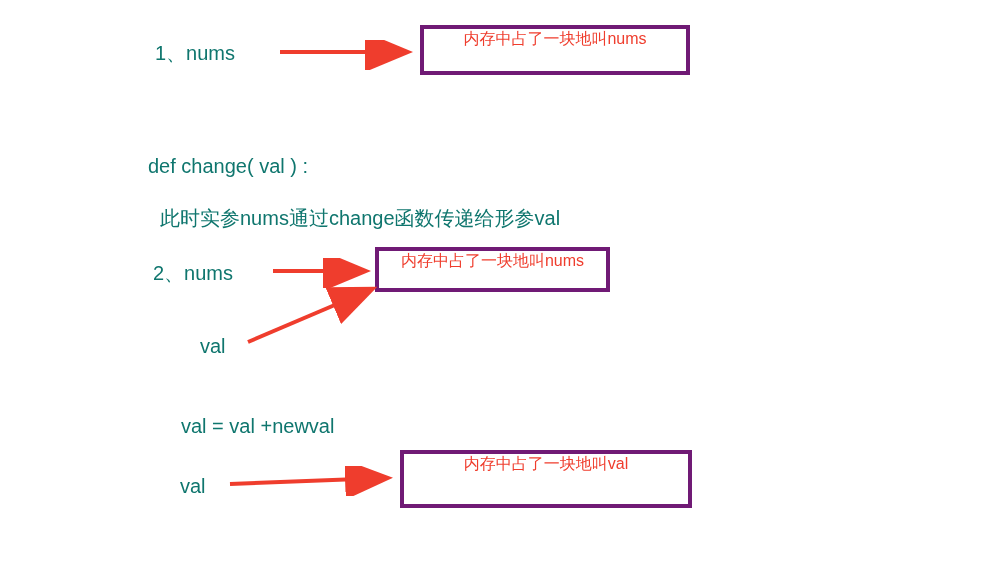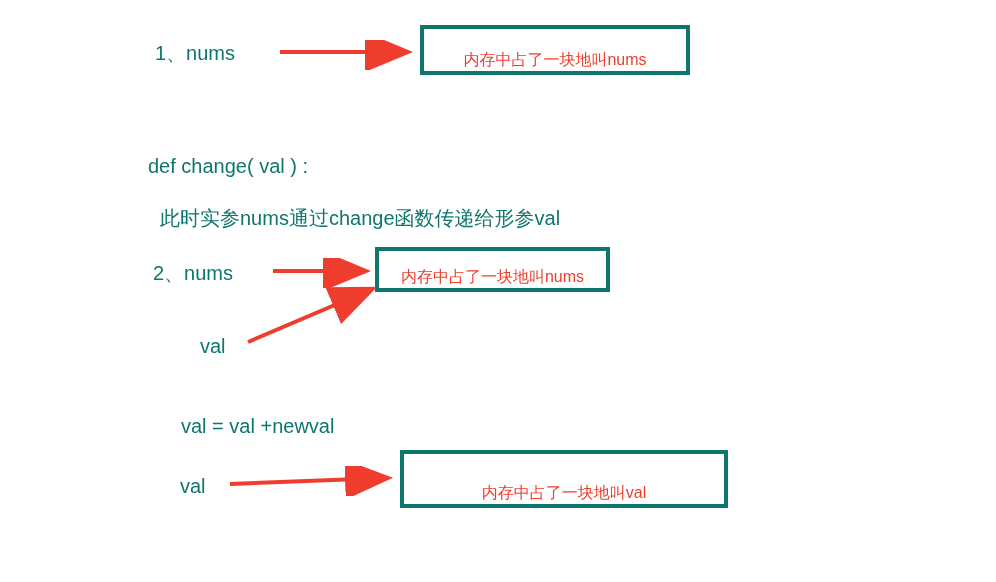--- a/index.html
+++ b/index.html
@@ -14,23 +14,23 @@
       position: relative;
       font-family: Arial, "Microsoft YaHei", sans-serif;
     }
     .label {
       position: absolute;
       color: #0f766e;
       font-size: 20px;
     }
     .box {
       position: absolute;
-      border: 4px solid #0f766e;
+      border: 4px solid #701a75;
       display: flex;
-      align-items: flex-end;
+      align-items: flex-start;
       justify-content: center;
       color: #ef3d2d;
       font-size: 16px;
     }
     .arrow {
       position: absolute;
     }
   </style>
 </head>
 <body>
@@ -86,15 +86,15 @@
 
 <svg class="arrow" style="left:225px; top:466px; width:175px; height:30px;">
   <defs>
     <marker id="arrowhead4" markerWidth="12" markerHeight="10" refX="10" refY="5" orient="auto">
       <polygon points="0 0, 12 5, 0 10" fill="#ef3d2d"></polygon>
     </marker>
   </defs>
   <line x1="5" y1="18" x2="160" y2="12" stroke="#ef3d2d" stroke-width="4" marker-end="url(#arrowhead4)"></line>
 </svg>
 
-<div class="box" style="left:400px; top:450px; width:328px; height:58px;">
+<div class="box" style="left:400px; top:450px; width:292px; height:58px;">
   <span>内存中占了一块地叫val</span>
 </div>
 
 </body></html>

